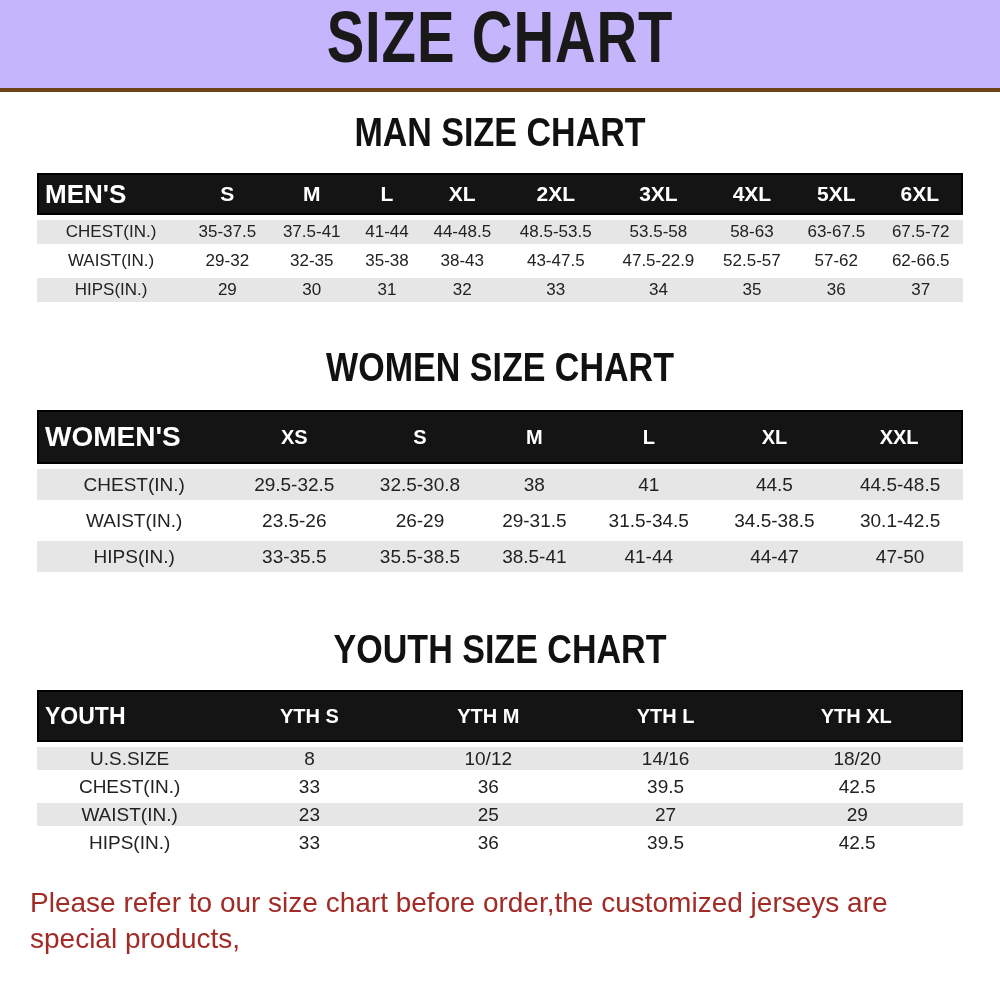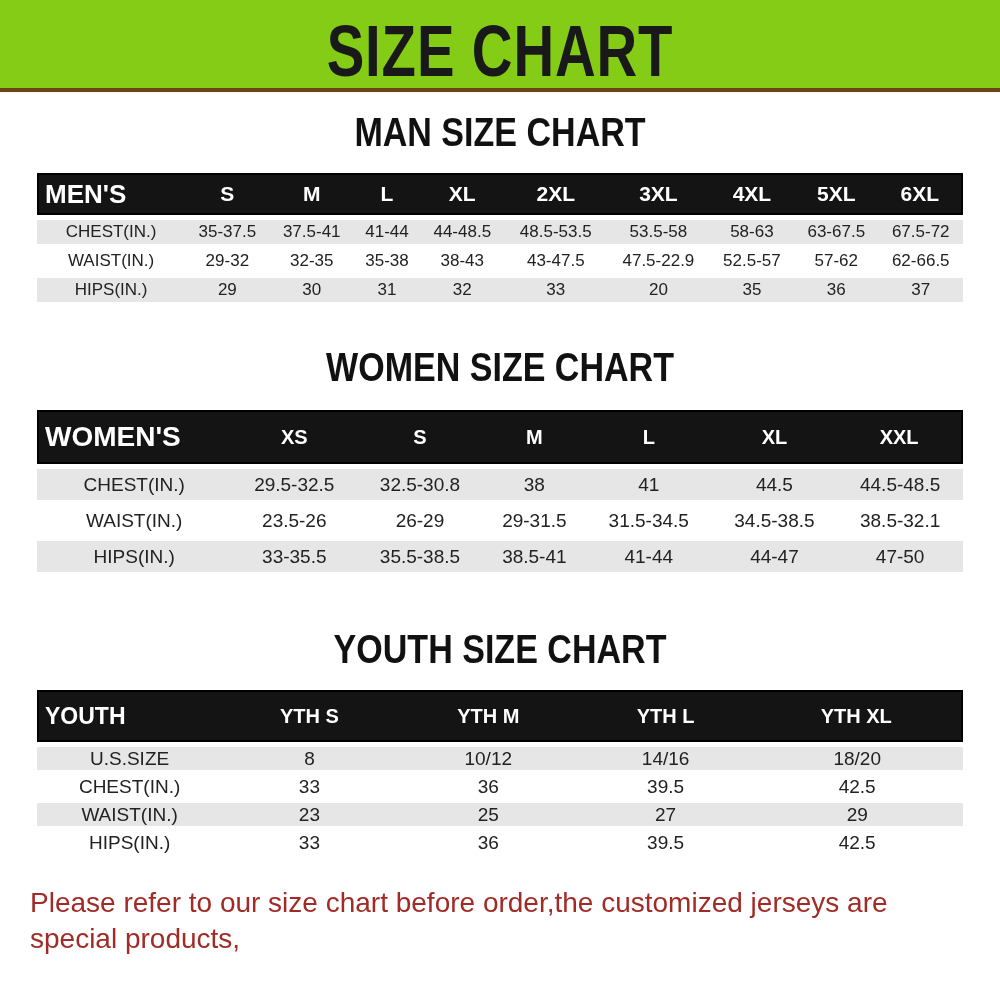--- a/index.html
+++ b/index.html
@@ -9,24 +9,24 @@
     height: 1000px;
     background: #ffffff;
     overflow: hidden;
     font-family: "Liberation Sans", sans-serif;
     color: #1a1a1a;
   }
 
   
   .banner {
     height: 88px;
-    background: #84cc16;
+    background: #c4b5fd;
     border-bottom: 4px solid #6e4316;
     display: flex;
-    align-items: flex-end;
+    align-items: flex-start;
     justify-content: center;
   }
   .banner h1 {
     margin: 0;
     font-size: 64px;
     font-weight: 700;
     color: #191919;
     letter-spacing: 1px;
     transform: scale(0.88, 1.12);
     transform-origin: center;
@@ -165,21 +165,21 @@
               <td>57-62</td>
               <td>62-66.5</td>
             </tr>
             <tr>
               <td class="label-col">HIPS(IN.)</td>
               <td>29</td>
               <td>30</td>
               <td>31</td>
               <td>32</td>
               <td>33</td>
-              <td>20</td>
+              <td>34</td>
               <td>35</td>
               <td>36</td>
               <td>37</td>
             </tr>
           </tbody>
     </table>
   </section>
 
   <section class="chart-section section-women">
     <h2 class="section-title">WOMEN SIZE CHART</h2>
@@ -205,21 +205,21 @@
               <td>44.5</td>
               <td>44.5-48.5</td>
             </tr>
             <tr>
               <td class="label-col">WAIST(IN.)</td>
               <td>23.5-26</td>
               <td>26-29</td>
               <td>29-31.5</td>
               <td>31.5-34.5</td>
               <td>34.5-38.5</td>
-              <td>38.5-32.1</td>
+              <td>30.1-42.5</td>
             </tr>
             <tr>
               <td class="label-col">HIPS(IN.)</td>
               <td>33-35.5</td>
               <td>35.5-38.5</td>
               <td>38.5-41</td>
               <td>41-44</td>
               <td>44-47</td>
               <td>47-50</td>
             </tr>

